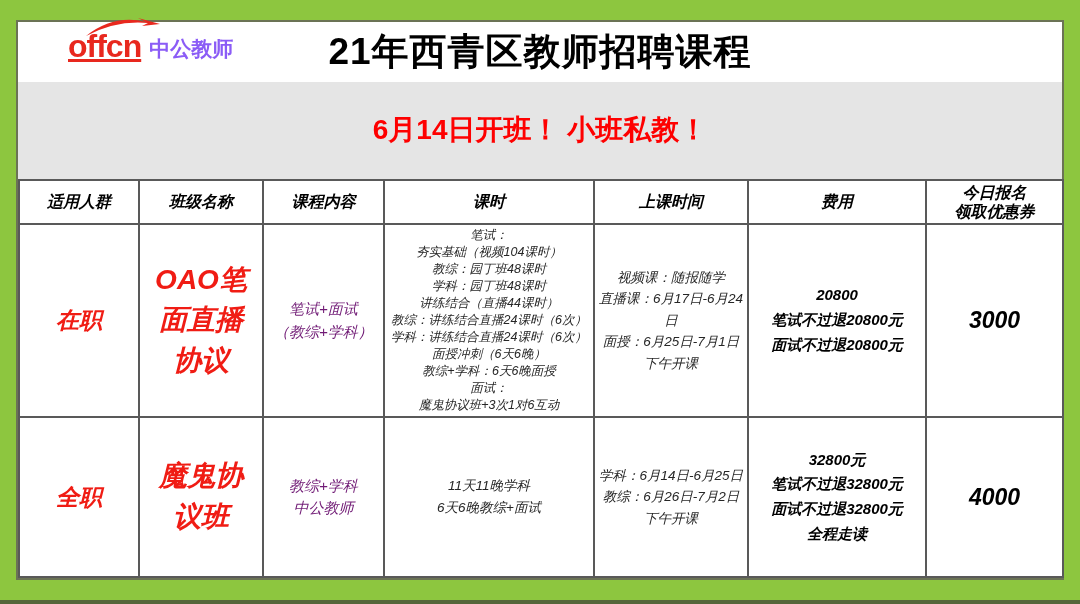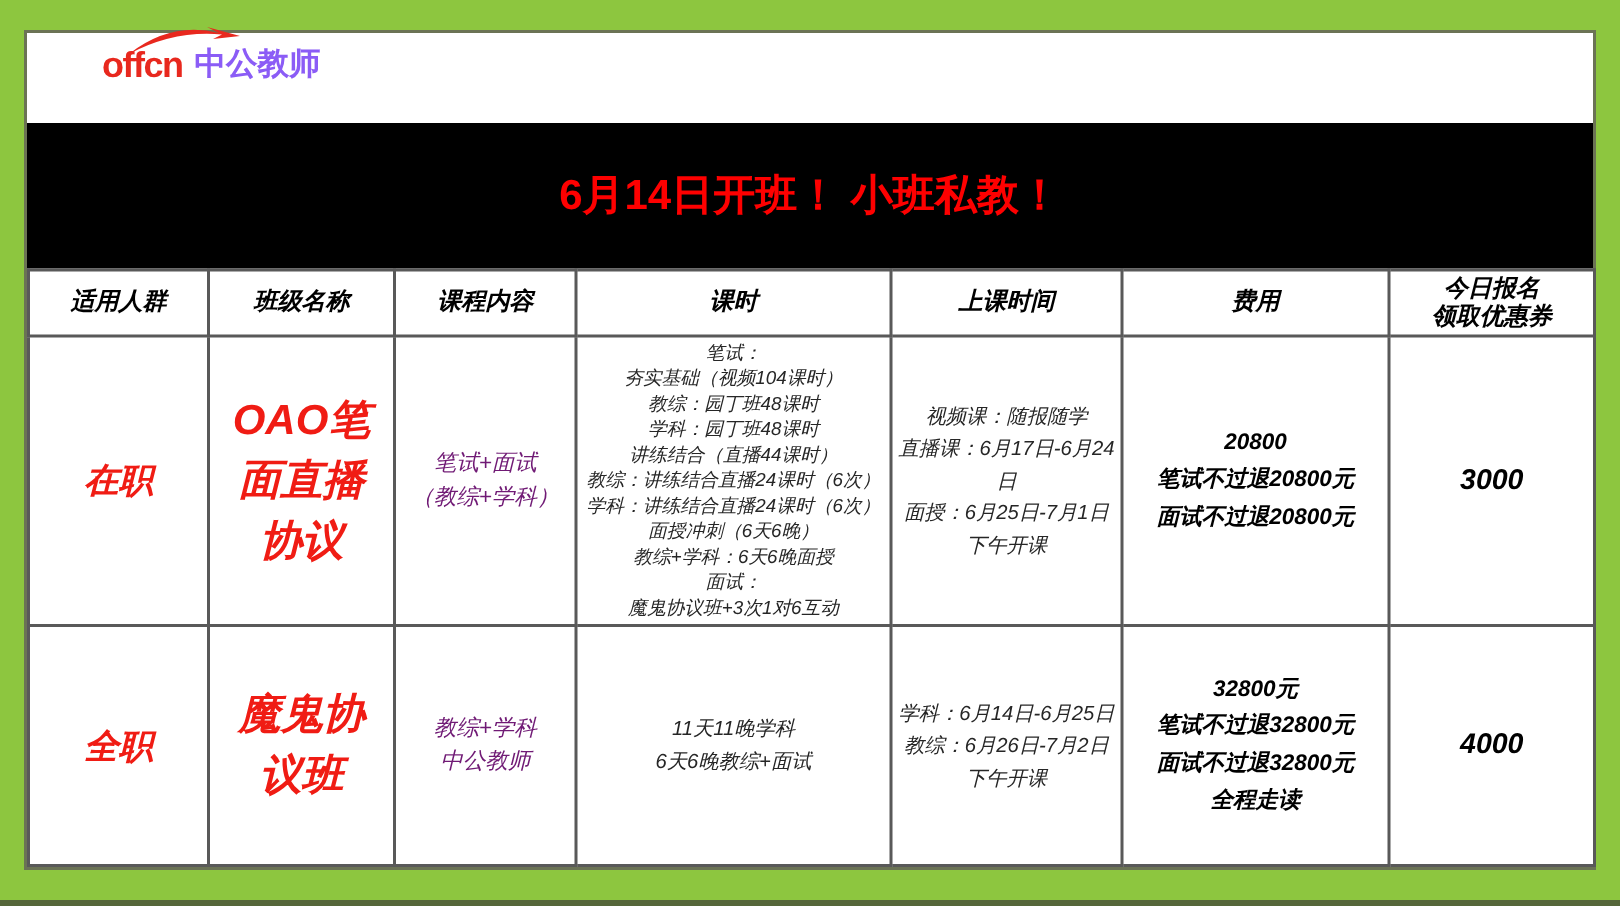--- a/index.html
+++ b/index.html
@@ -10,64 +10,65 @@
   .bottom-edge { position:absolute; left:0; right:0; bottom:0; height:4px; background:#55663a; }
 
   .content {
     position:absolute; left:16px; top:20px; width:1048px; height:560px;
     background:#ffffff; border:2px solid #6b7355; display:flex; flex-direction:column;
   }
 
   
   .topbar { height:63px; position:relative; display:flex; align-items:center; justify-content:center; background:#ffffff; }
   .logo { position:absolute; left:50px; top:8px; display:flex; align-items:flex-end; gap:8px; }
-  .logo-offcn { color:#e8281e; font-weight:bold; font-size:24px; letter-spacing:-1px; line-height:1; position:relative; }
+  .logo-offcn { color:#e8281e; font-weight:bold; font-size:32px; letter-spacing:-1px; line-height:1; position:relative;text-decoration:underline; }
   .logo-swoosh { position:absolute; left:16px; top:-14px; width:78px; height:22px; }
   .logo-cn { color:#8b5cf6; font-weight:bold; font-size:21px; line-height:1.25; }
   .title { font-size:37px; font-weight:bold; color:#000; letter-spacing:1px; }
 
   
   .banner {
-    height:101px; background:#000000; color:#fe0000; font-weight:bold;
+    height:101px; background:#e5e5e5; color:#fe0000; font-weight:bold;
     display:flex; flex-direction:column; align-items:center; justify-content:center;
     font-size:28px; line-height:1.0; gap:16px; text-align:left;
   }
 
   
   table { width:100%; border-collapse:collapse; table-layout:fixed; flex:1;font-style:italic; }
   th, td {
     border:2px solid #595959; text-align:center; vertical-align:middle;
     white-space:pre-line; padding:2px 3px; overflow:hidden;
   }
   thead th { font-size:16px; font-weight:bold; color:#000; height:42px; line-height:1.2; }
   tr.row1 { height:188px; }
   tr.row2 { height:160px; }
 
   .audience-cell  { color:#f01c14; font-size:23px; font-weight:bold; }
   .classname-cell { color:#f01c14; font-size:28px; font-weight:bold; line-height:1.45; padding:0 10px;margin-left:12px; }
   .ccontent-cell  { font-size:15px; color:#701a75; line-height:1.5; }
   .hours-cell     { font-size:12.5px; color:#262626; line-height:1.36; }
   .schedule-cell  { font-size:13.5px; color:#262626; line-height:1.6; }
   .fee-cell       { font-size:15px; font-weight:bold; color:#000; line-height:1.65; }
-  .coupon-cell    { font-size:19px; font-weight:bold; color:#000; }
+  .coupon-cell    { font-size:23px; font-weight:bold; color:#000; }
 </style>
 </head>
 <body>
 
 <div class="frame">
   <div class="content">
 
     <div class="topbar">
       <div class="logo">
         <span class="logo-offcn">offcn</span>
         <svg class="logo-swoosh" viewBox="0 0 78 22">
           <path d="M2 20 Q 30 -2 62 6 L 54 2 L 76 8 L 58 10 L 64 7 Q 32 4 2 20 Z" fill="#e8281e"></path>
         </svg>
         <span class="logo-cn">中公教师</span>
       </div>
+      <div class="title">21年西青区教师招聘课程</div>
     </div>
 
     <div class="banner">
       <div>6月14日开班！ 小班私教！</div>
     </div>
 
     <table>
       <colgroup>
         <col style="width:120px">
           <col style="width:124px">

